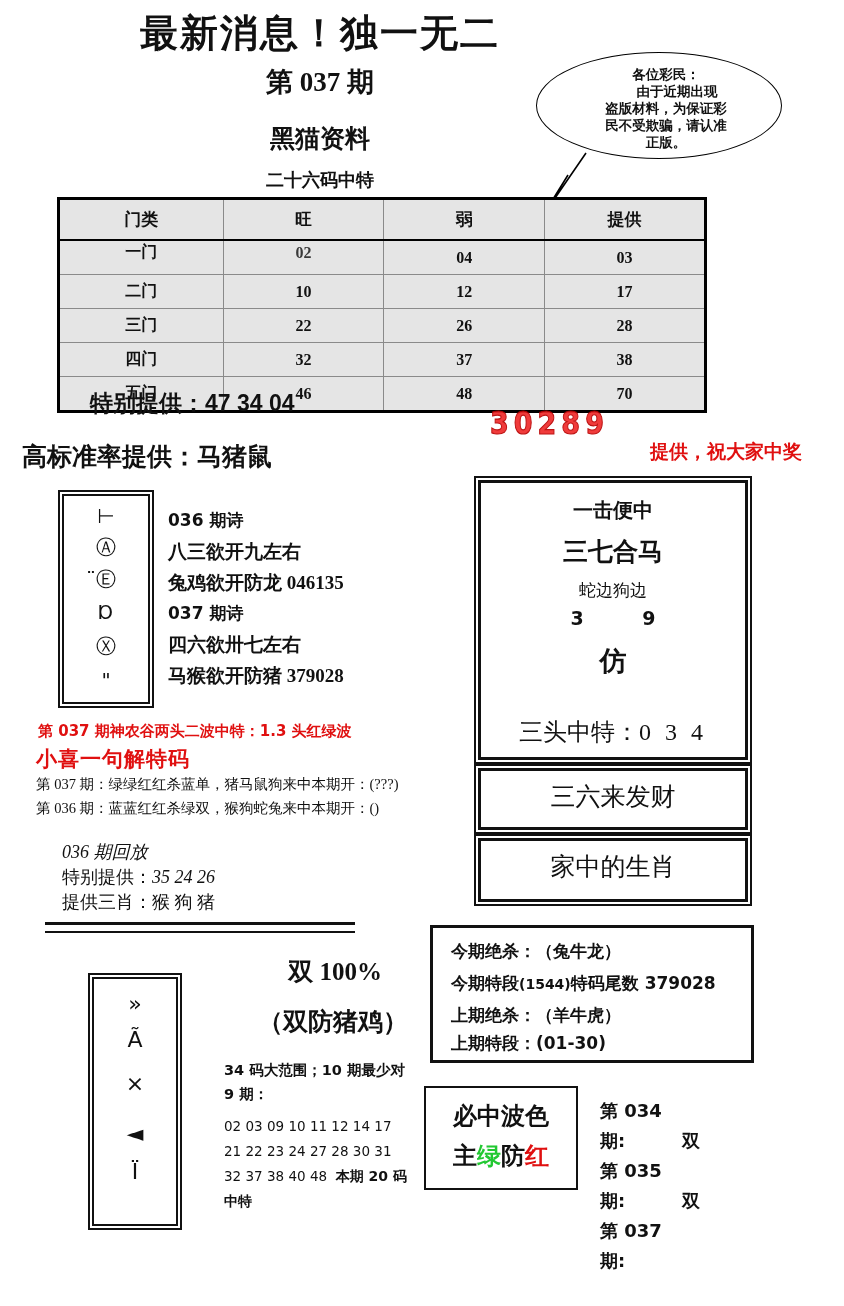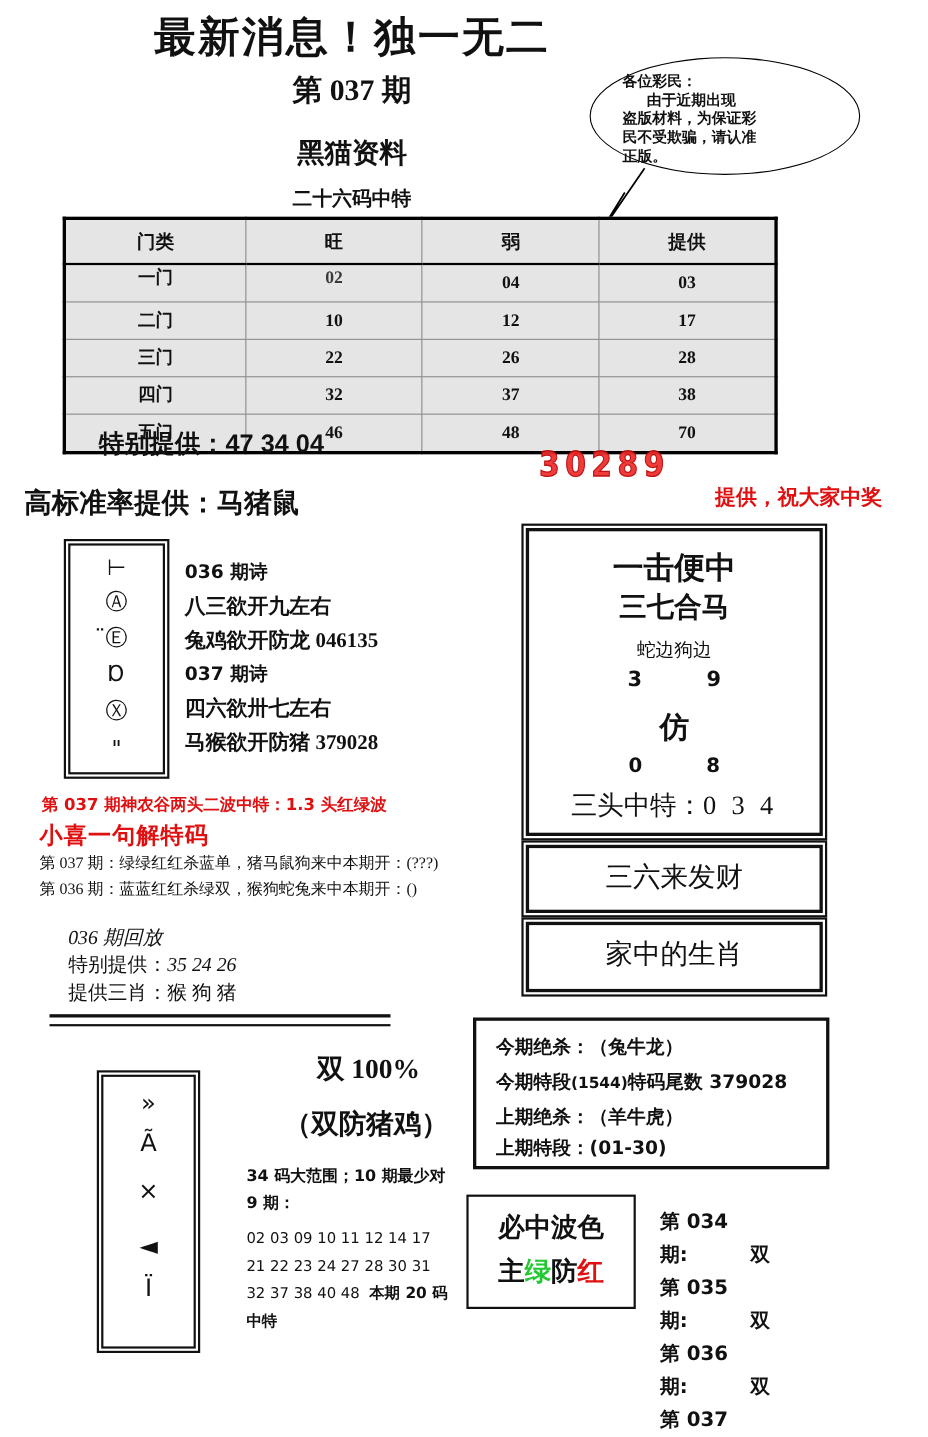--- a/index.html
+++ b/index.html
@@ -26,21 +26,21 @@
   .hdr-sub{
     position:absolute;left:0;top:122px;width:640px;text-align:center;
     font-size:25px;font-weight:bold;
   }
   .hdr-sub2{
     position:absolute;left:0;top:168px;width:640px;text-align:center;
     font-size:18px;font-weight:bold;
   }
 
   
-  .bubble-wrap{position:absolute;left:528px;top:52px;width:260px;height:160px;}
+  .bubble-wrap{position:absolute;left:528px;top:52px;width:260px;height:160px;text-align:center;}
   .bubble{
     position:absolute;left:8px;top:0;width:244px;height:105px;
     border:1.5px solid #000;border-radius:50%/50%;
     background:#fff;
   }
   .bubble-text{
     position:absolute;left:38px;top:14px;width:200px;
     font-size:13.5px;line-height:17px;font-weight:bold;
     font-family:"DejaVu Sans",sans-serif;
   }
@@ -139,21 +139,21 @@
   .rbox{
     position:absolute;background:#fff;border:3px solid #111;
     box-shadow:0 0 0 2px #fff,0 0 0 4px #111;
   }
   .rb1{left:478px;top:480px;width:264px;height:274px;}
   .rb2{left:478px;top:768px;width:264px;height:56px;}
   .rb3{left:478px;top:838px;width:264px;height:58px;}
   .rb4{left:430px;top:925px;width:318px;height:132px;border:3px solid #111;box-shadow:none;}
   .rb5{left:424px;top:1086px;width:150px;height:100px;border:2px solid #111;box-shadow:none;}
 
-  .rb1 .l1{position:absolute;left:0;top:14px;width:264px;text-align:center;font-size:28px;font-weight:bold;}
+  .rb1 .l1{position:absolute;left:0;top:14px;width:264px;text-align:center;font-size:20px;font-weight:bold;}
   .rb1 .l2{position:absolute;left:0;top:52px;width:264px;text-align:center;font-size:25px;font-weight:bold;font-family:"DejaVu Serif",serif;}
   .rb1 .l3{position:absolute;left:0;top:96px;width:264px;text-align:center;font-size:17px;}
   .rb1 .l4{position:absolute;left:0;top:124px;width:264px;text-align:center;font-size:19px;font-weight:bold;font-family:"DejaVu Sans",sans-serif;letter-spacing:26px;text-indent:26px;}
   .rb1 .l5{position:absolute;left:0;top:160px;width:264px;text-align:center;font-size:27px;font-weight:bold;}
   .rb1 .l6{position:absolute;left:0;top:203px;width:264px;text-align:center;font-size:18px;font-weight:bold;font-family:"DejaVu Sans",sans-serif;letter-spacing:26px;text-indent:26px;}
   .rb1 .l7{position:absolute;left:0;top:233px;width:264px;text-align:center;font-size:24px;}
   .rb1 .l7 .n{letter-spacing:4px;}
 
   .rb2 .c,.rb3 .c{position:absolute;left:0;top:9px;width:264px;text-align:center;font-size:25px;}
 
@@ -293,21 +293,20 @@
     <div><span>提供三肖：</span><span>猴  狗  猪</span></div>
   </div>
   <div class="divider"></div>
 
   <div class="rbox rb1">
     <div class="l1">一击便中</div>
     <div class="l2">三七合马</div>
     <div class="l3">蛇边狗边</div>
     <div class="l4">3 9</div>
     <div class="l5">仿</div>
-    <div class="l6">0 8</div>
     <div class="l7">
       <span>三头中特：</span><span class="n">0 3 4</span>
     </div>
   </div>
 
   <div class="rbox rb3">
     <div class="c">家中的生肖</div>
   </div>
   <div class="rbox rb2">
     <div class="c">三六来发财</div>
@@ -348,17 +347,16 @@
   <div class="rb5 rbox" style="box-shadow:none;border:2px solid #111;">
     <div class="t1">必中波色</div>
     <div class="t2">
       <span>主</span><span class="g">绿</span><span>防</span><span class="r">红</span>
     </div>
   </div>
 
   <div class="histlist">
     <div class="row"><span class="p">第 034 期:</span><span>双</span></div>
     <div class="row"><span class="p">第 035 期:</span><span>双</span></div>
-    <div class="row"><span class="p">第 036 期:</span><span>双</span></div>
     <div class="row"><span class="p">第 037 期:</span></div>
   </div>
 
 </div>
 
 </body></html>

